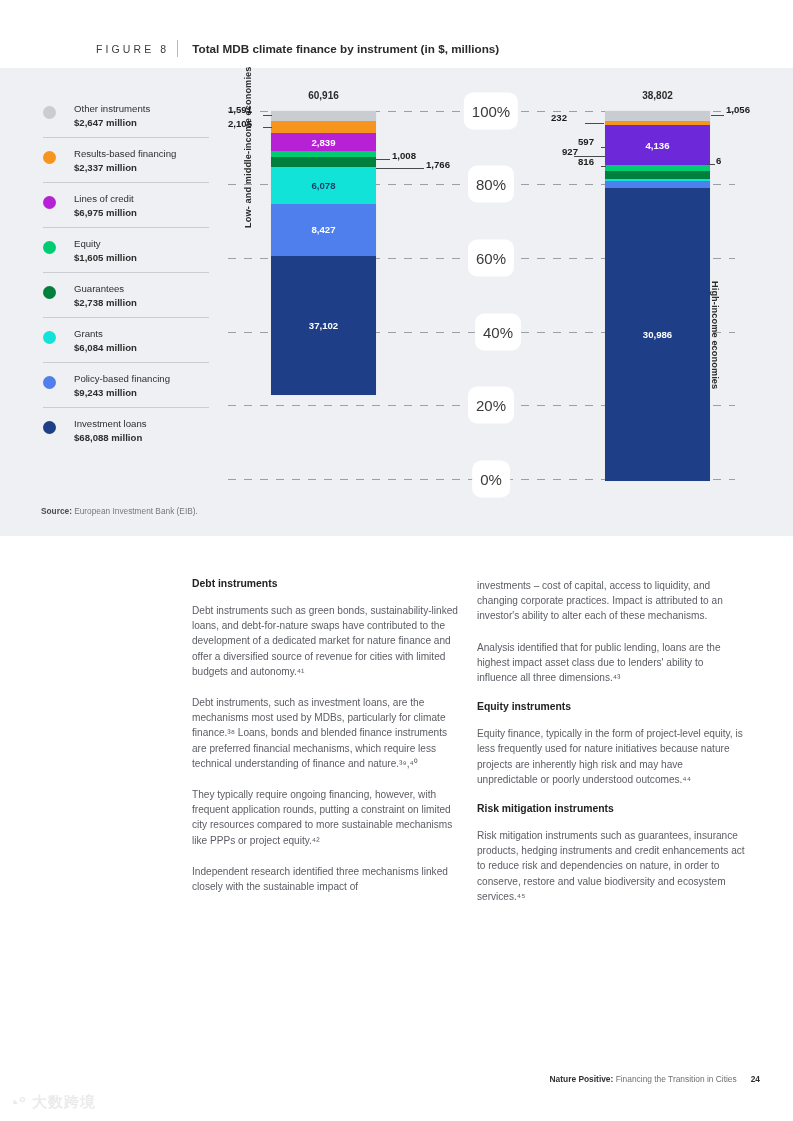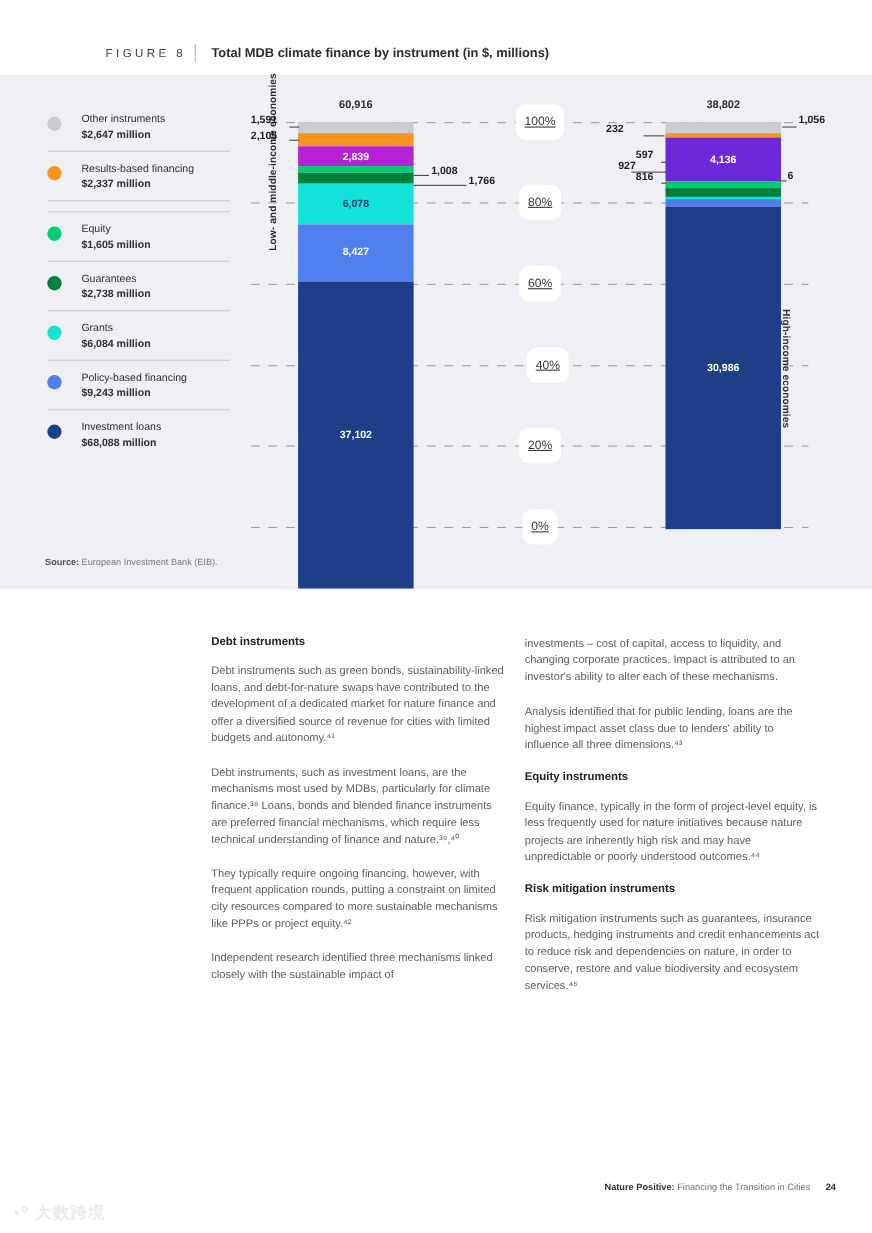--- a/index.html
+++ b/index.html
@@ -76,22 +76,22 @@
   }
   .axis-title.left  { transform: rotate(-90deg); transform-origin: left bottom; }
   .axis-title.right { transform: rotate(90deg);  transform-origin: left top; }
   .grid-dash {
     position: absolute; height: 1px;
     background-image: linear-gradient(to right, #9ba0a8 0 8px, transparent 8px 16px);
     background-size: 16px 1px;
   }
   .pct-pill {
     position: absolute; background: #ffffff; border-radius: 9px;
-    padding: 10px 8px; font-size: 11px; color: #3a3a3a; font-weight: 400;
-    transform: translate(-50%, -50%); white-space: nowrap; text-decoration: underline;
+    padding: 10px 8px; font-size: 15px; color: #3a3a3a; font-weight: 400;
+    transform: translate(-50%, -50%); white-space: nowrap;
   }
 
   
   .callout {
     position: absolute; font-size: 9.6px; font-weight: 700; color: #1c1c1c;
     white-space: nowrap;
   }
   .leader { position: absolute; background: #4a4a4a; }
 
   
@@ -152,20 +152,25 @@
       </div>
       <div class="legend-rule"></div>
 
       <div class="legend-row">
         <span class="legend-dot" style="background:#f7941e"></span>
         <div class="legend-name">Results-based financing</div>
         <div class="legend-val">$2,337 million</div>
       </div>
       <div class="legend-rule"></div>
 
+      <div class="legend-row">
+        <span class="legend-dot" style="background:#b721d6"></span>
+        <div class="legend-name">Lines of credit</div>
+        <div class="legend-val">$6,975 million</div>
+      </div>
       <div class="legend-rule"></div>
 
       <div class="legend-row">
         <span class="legend-dot" style="background:#00cc72"></span>
         <div class="legend-name">Equity</div>
         <div class="legend-val">$1,605 million</div>
       </div>
       <div class="legend-rule"></div>
 
       <div class="legend-row">
@@ -215,21 +220,21 @@
       <div class="pct-pill" style="left:491px; top:116px;">80%</div>
       <div class="pct-pill" style="left:491px; top:190px;">60%</div>
       <div class="pct-pill" style="left:498px; top:264px;">40%</div>
       <div class="pct-pill" style="left:491px; top:337px;">20%</div>
       <div class="pct-pill" style="left:491px; top:411px;">0%</div>
 
       <div class="bar-total" style="left:271px; top:22px; width:105px;">60,916</div>
 
       <div class="axis-title left" style="left:253px; top:150px;">Low- and middle-income economies</div>
 
-      <div class="bar" style="left:271px; top:43px; height:424px;">
+      <div class="bar" style="left:271px; top:43px; height:284px;">
         <div class="seg" style="background:#c9ccd1; height:9.7px;"></div>
         <div class="seg" style="background:#f7941e; height:12.8px;"></div>
         <div class="seg" style="background:#b721d6; height:17.2px;">
           <span class="seg-label">2,839</span>
         </div>
         <div class="seg" style="background:#00cc72; height:6.1px;"></div>
         <div class="seg" style="background:#00803c; height:10.7px;"></div>
         <div class="seg" style="background:#12e3d9; height:36.9px;">
           <span class="seg-label dark">6,078</span>
         </div>

